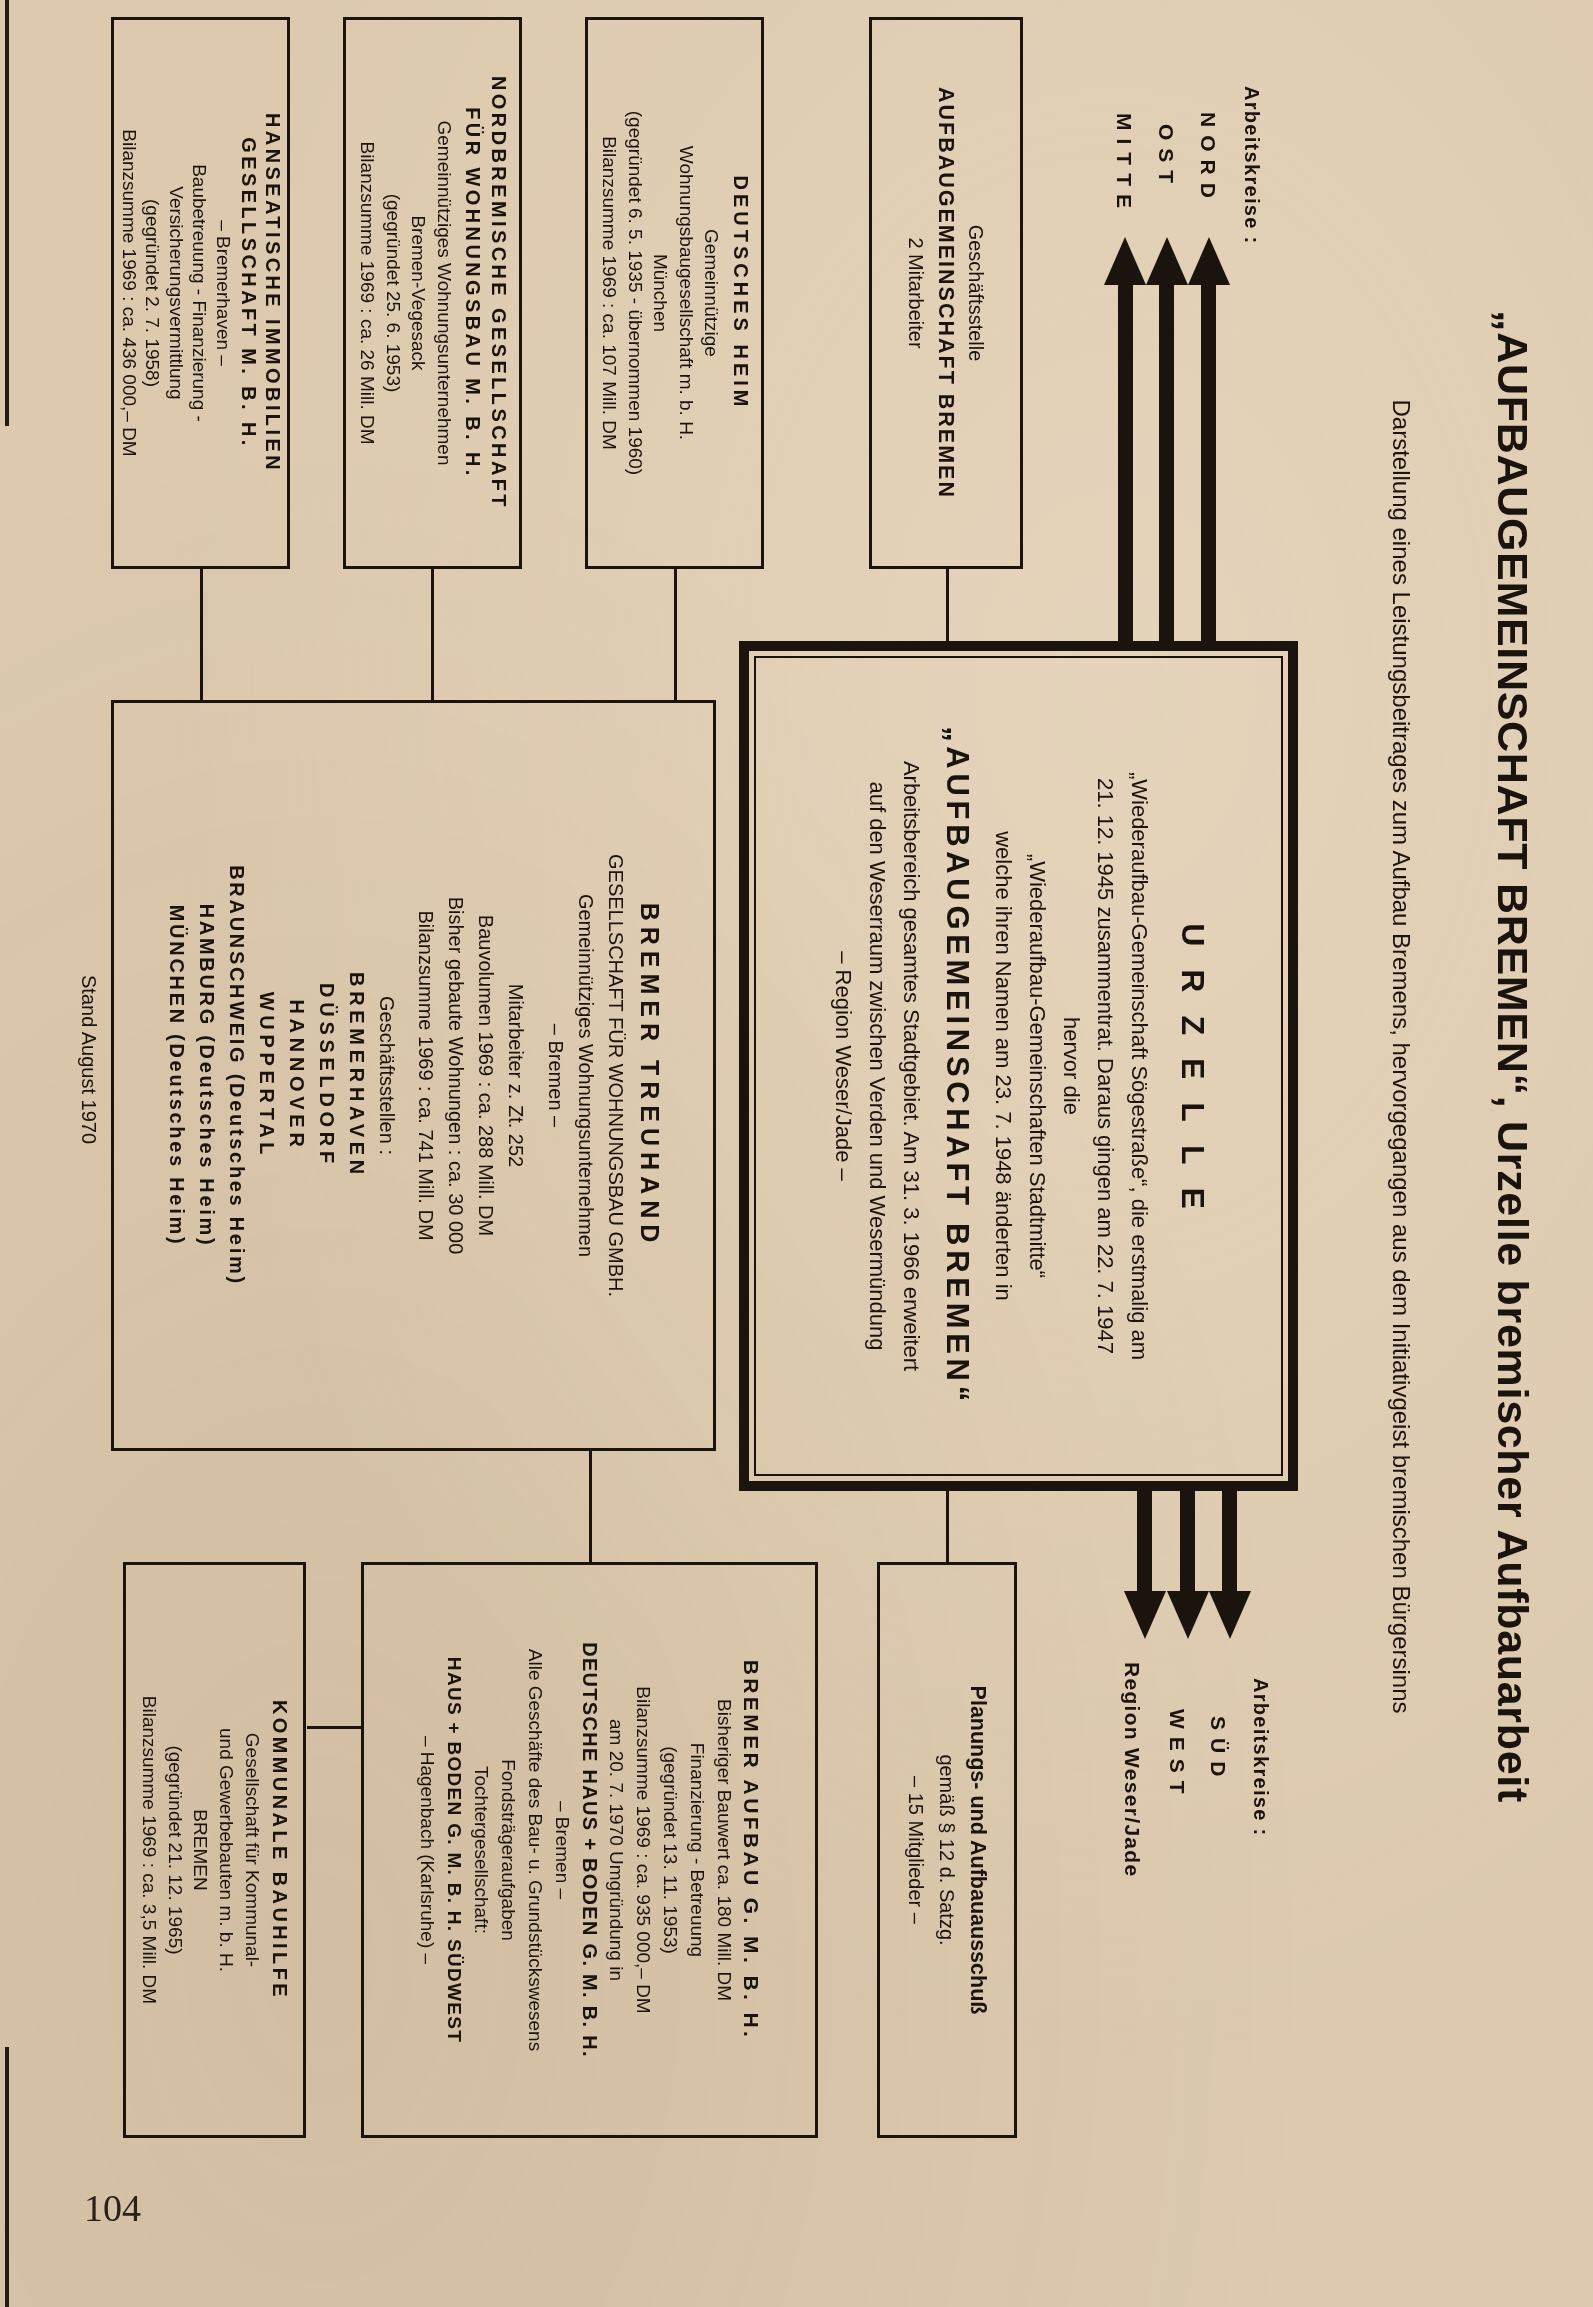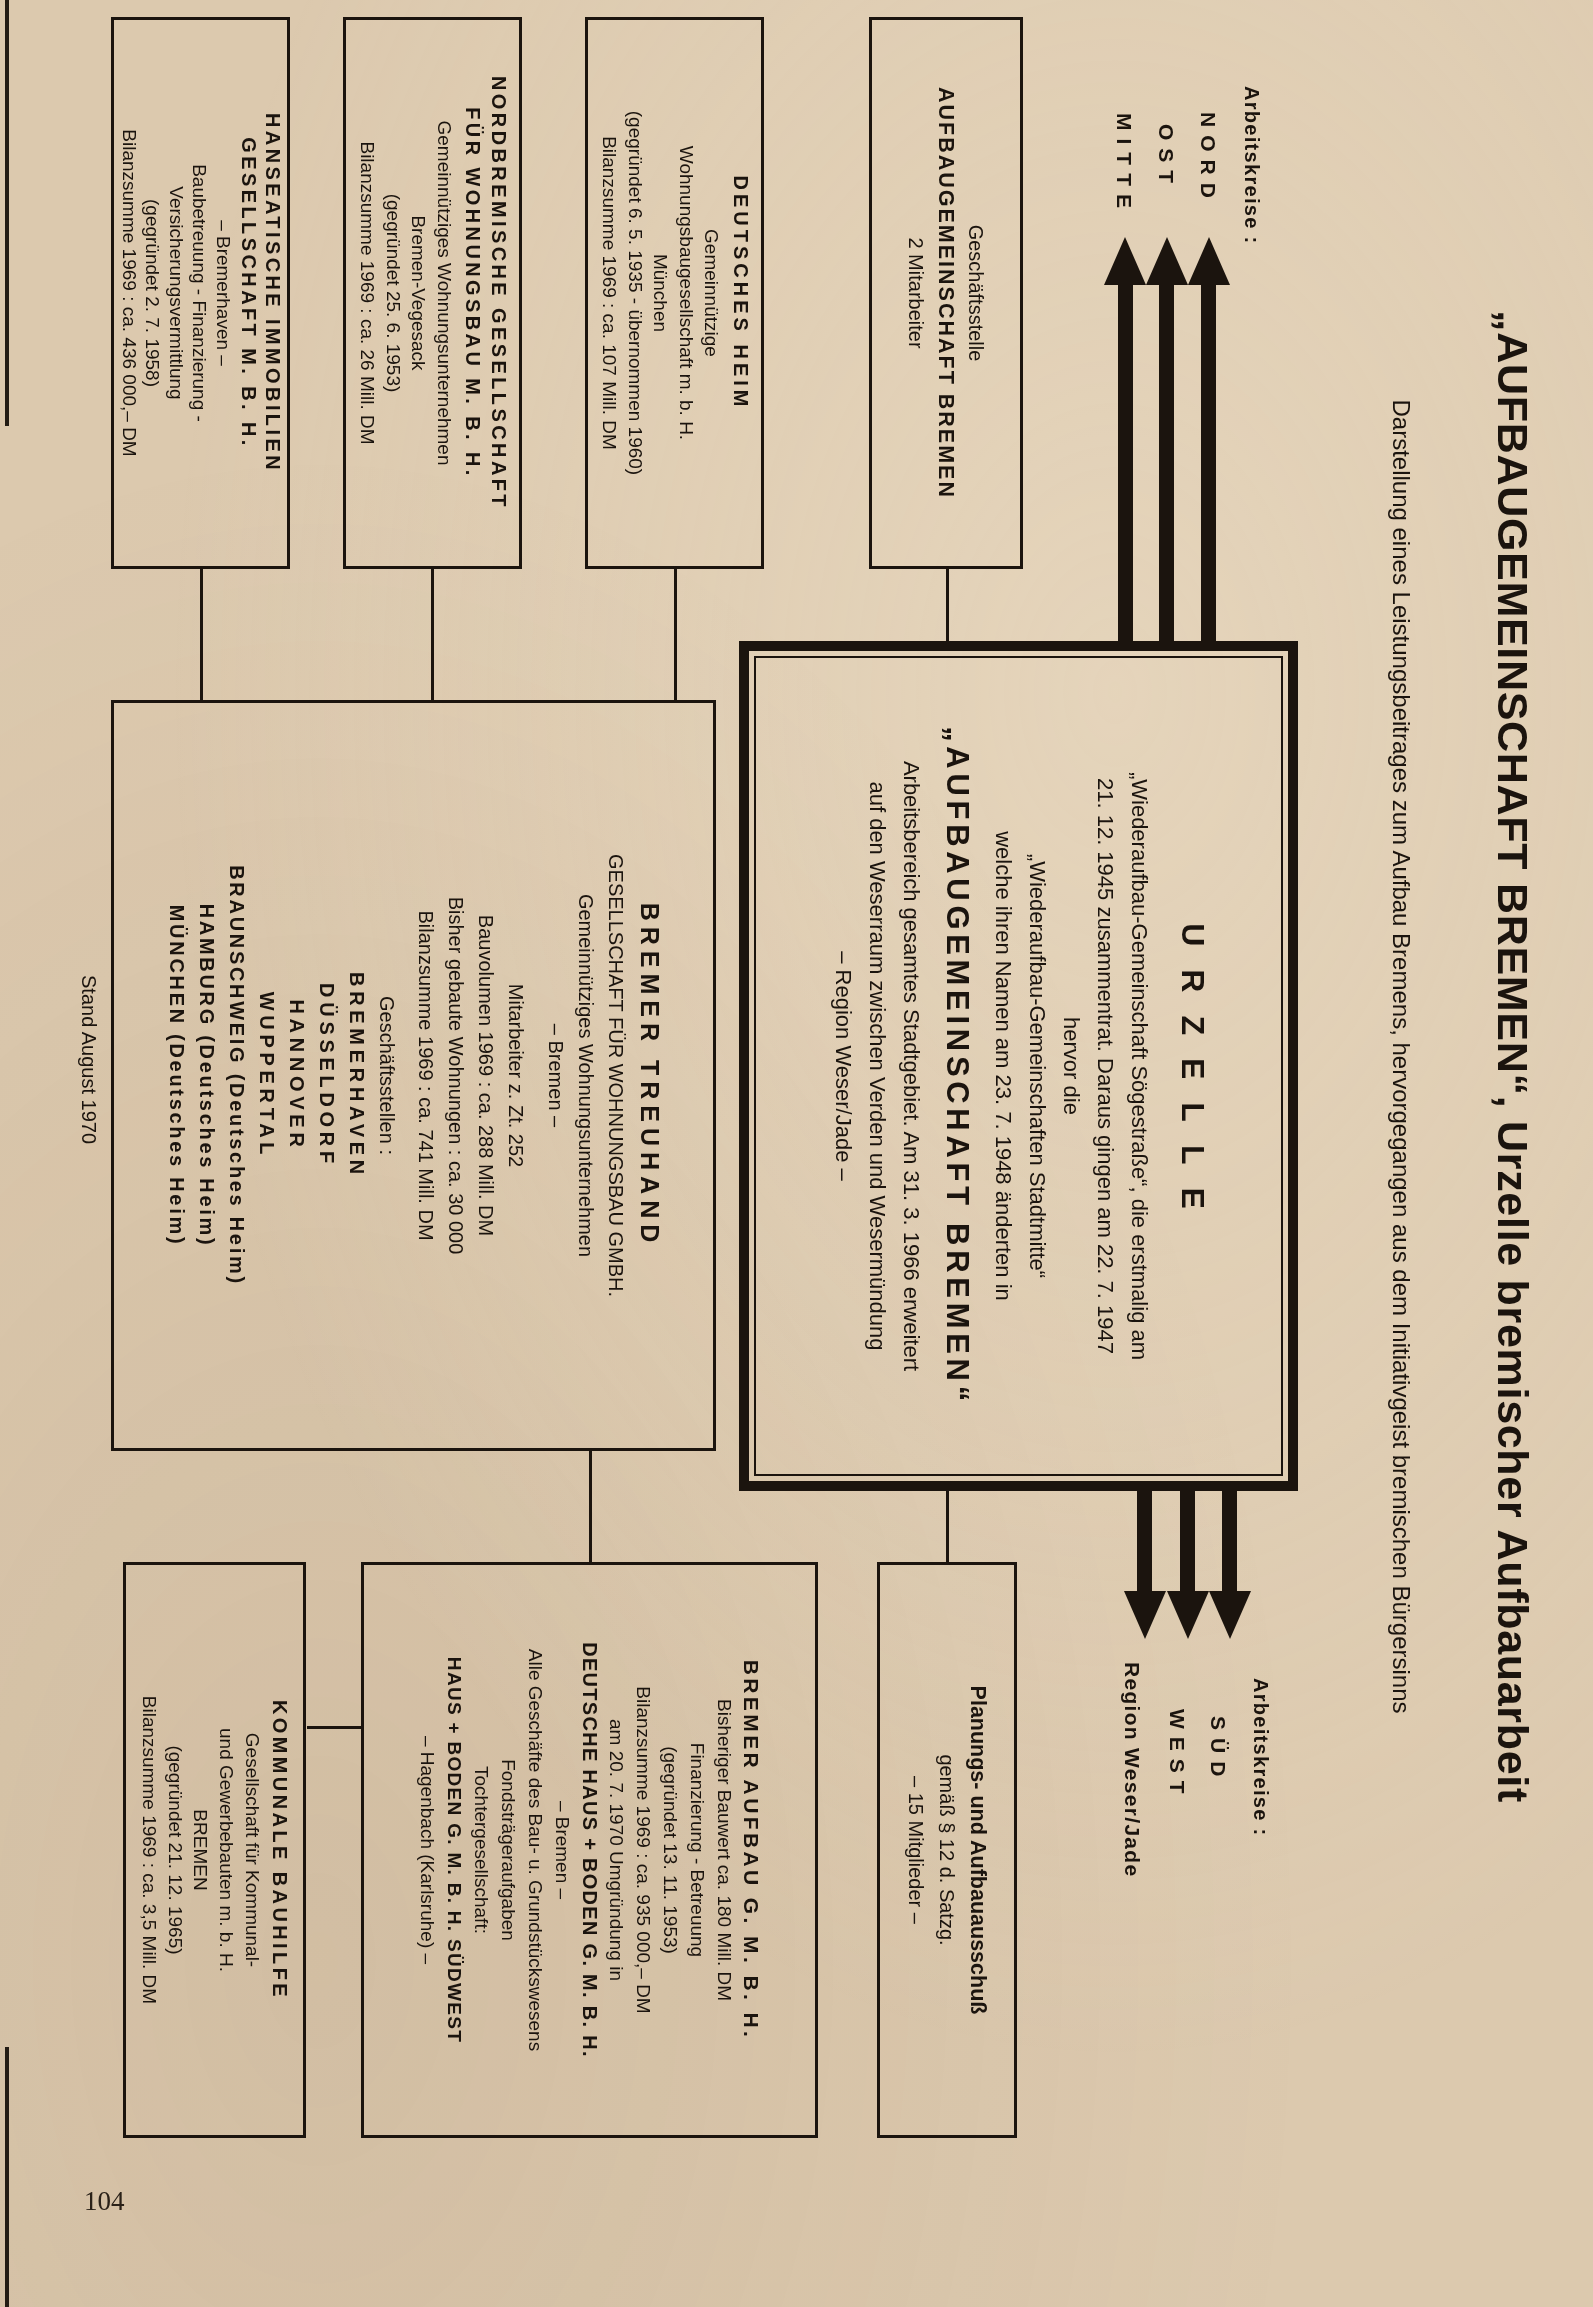--- a/index.html
+++ b/index.html
@@ -55,21 +55,21 @@
     position:absolute;width:0;height:0;
     border-top:21px solid transparent;border-bottom:21px solid transparent;
     border-left:48px solid #1b140e;
   }
   .ak-label{font-weight:bold;font-size:20px;letter-spacing:1.3px;}
   .ak-item{font-weight:bold;font-size:21px;letter-spacing:8px;}
   .edge-line{position:absolute;left:5.4px;width:4px;background:#231c14;}
   .pagenum{
     position:absolute;left:84px;top:2186px;
     font-family:"Liberation Serif", serif;
-    font-size:27px;color:#2a2118;
+    font-size:38px;color:#2a2118;
   }
 </style>
 </head>
 <body>
 
 <div class="edge-line" style="top:0;height:426px;"></div>
 <div class="edge-line" style="top:2047px;height:260px;"></div>
 
 <div class="pagenum">104</div>
 

